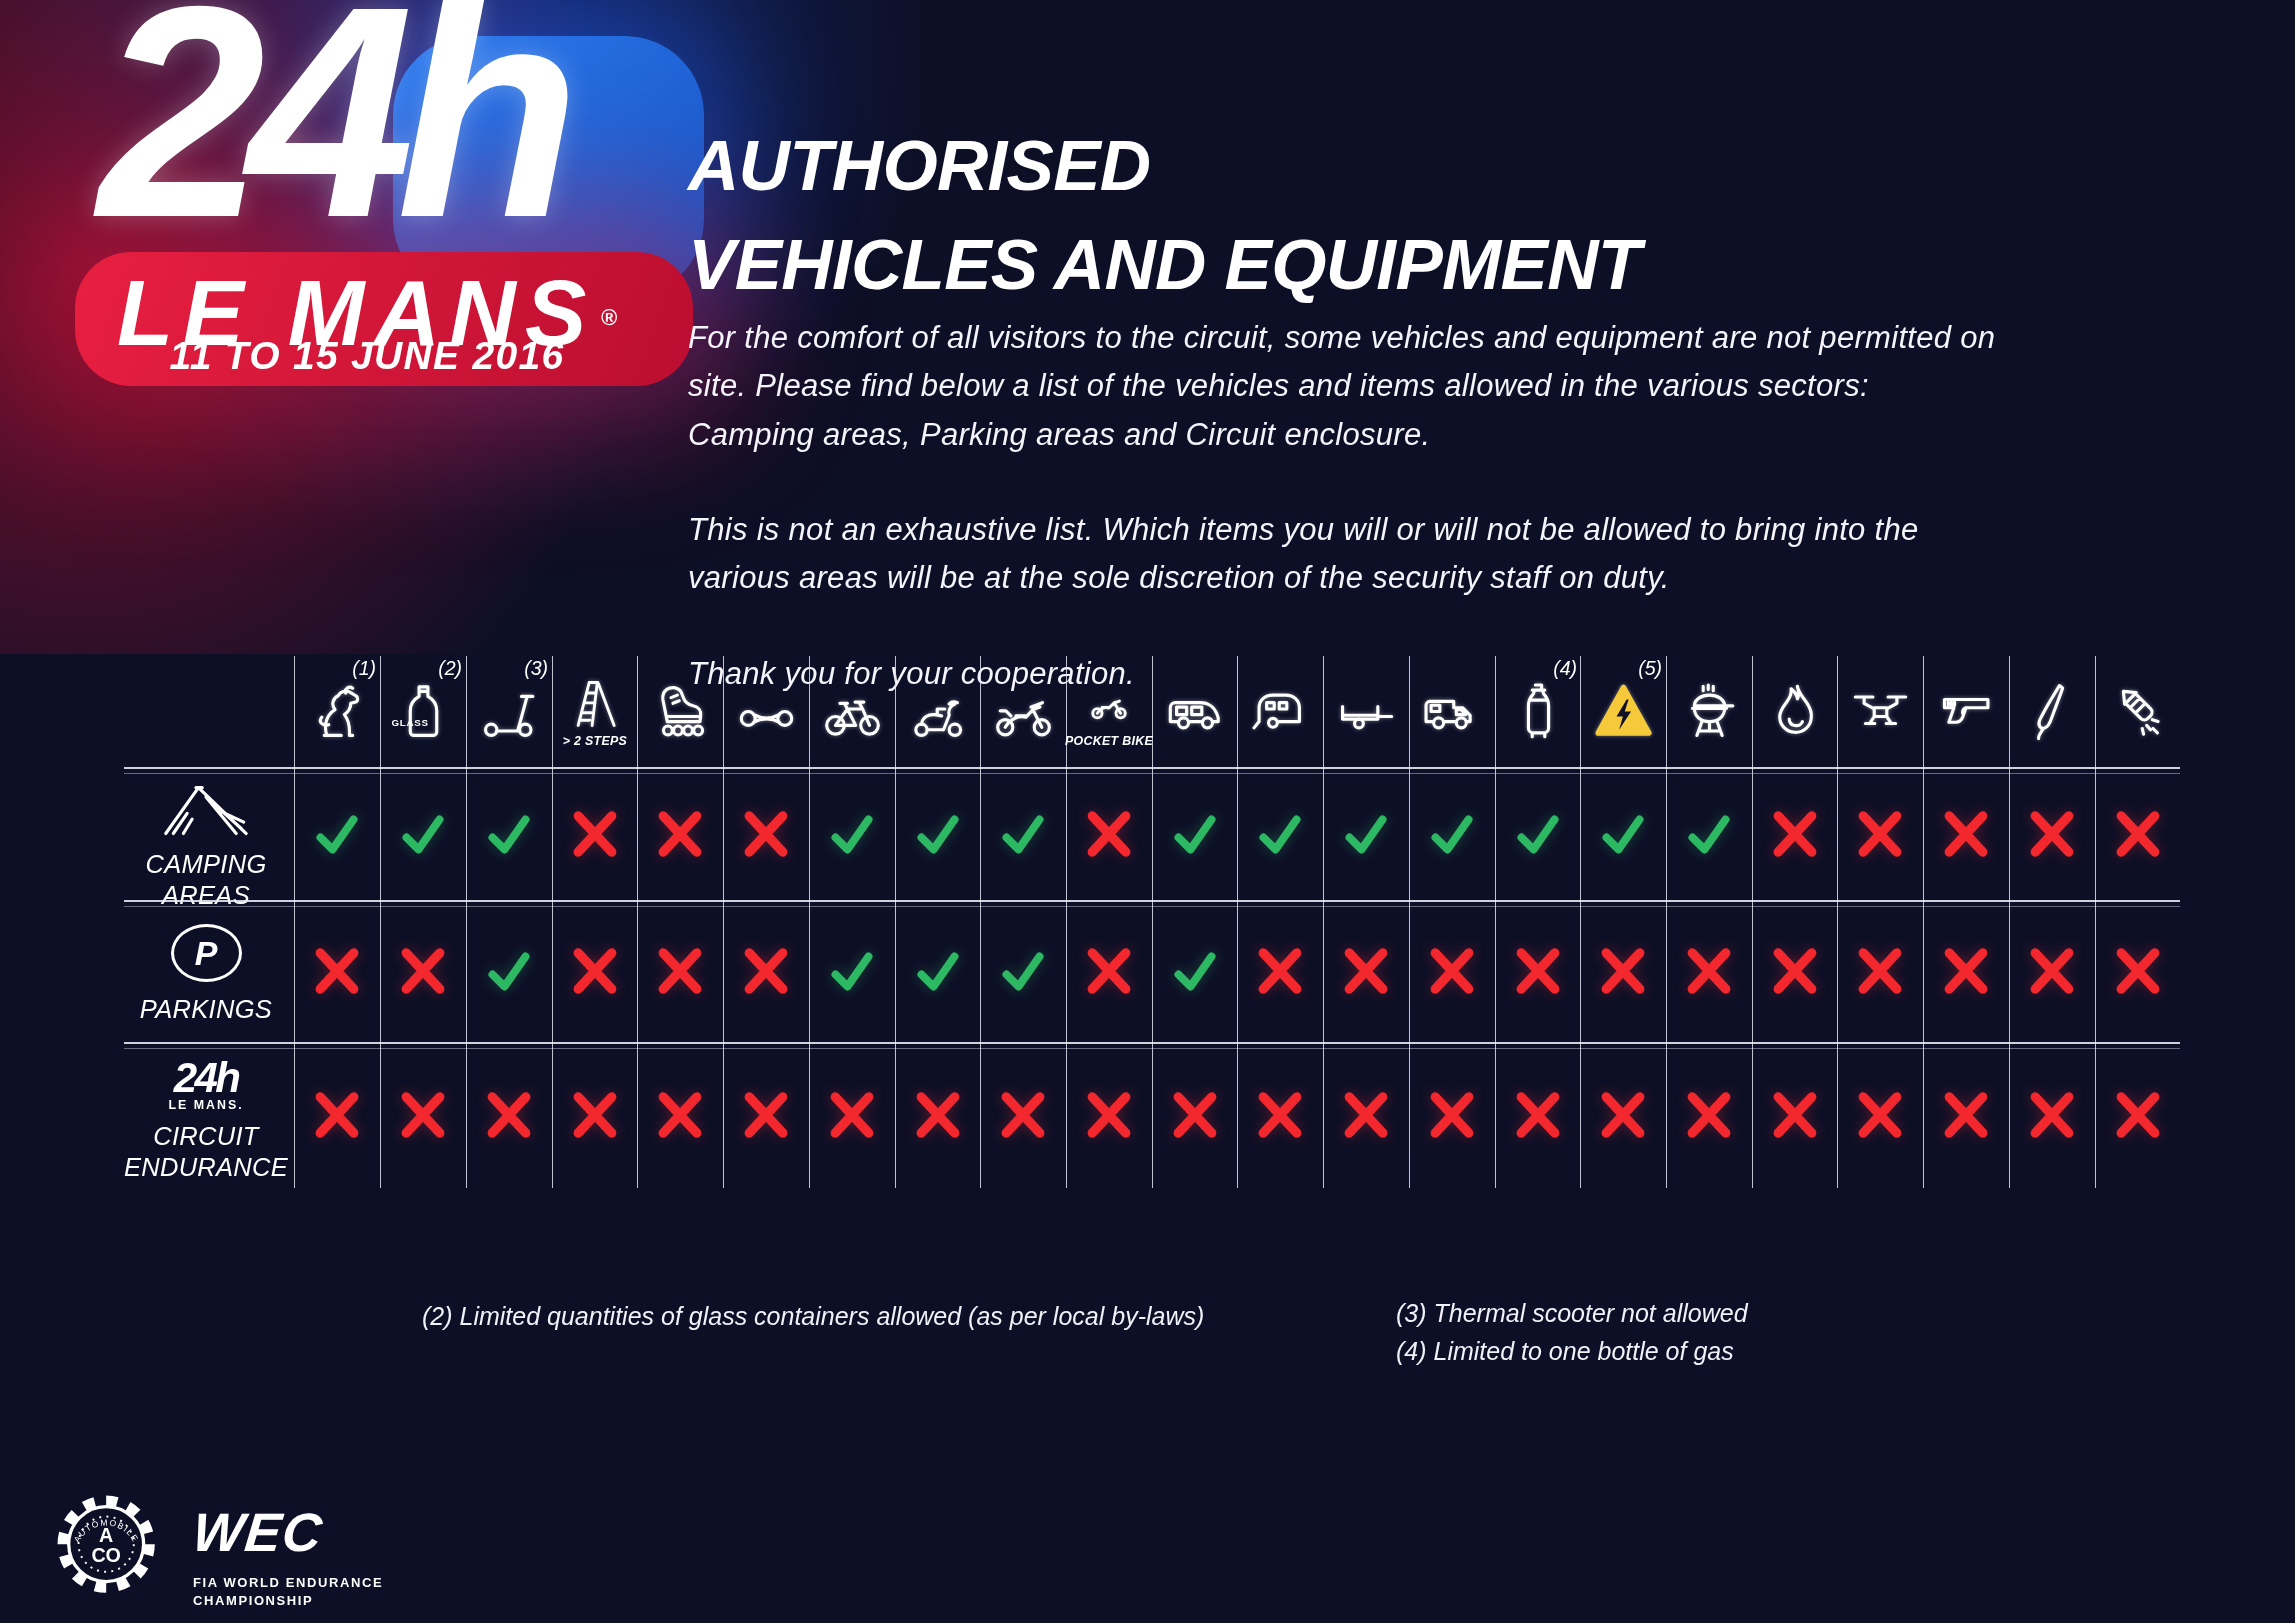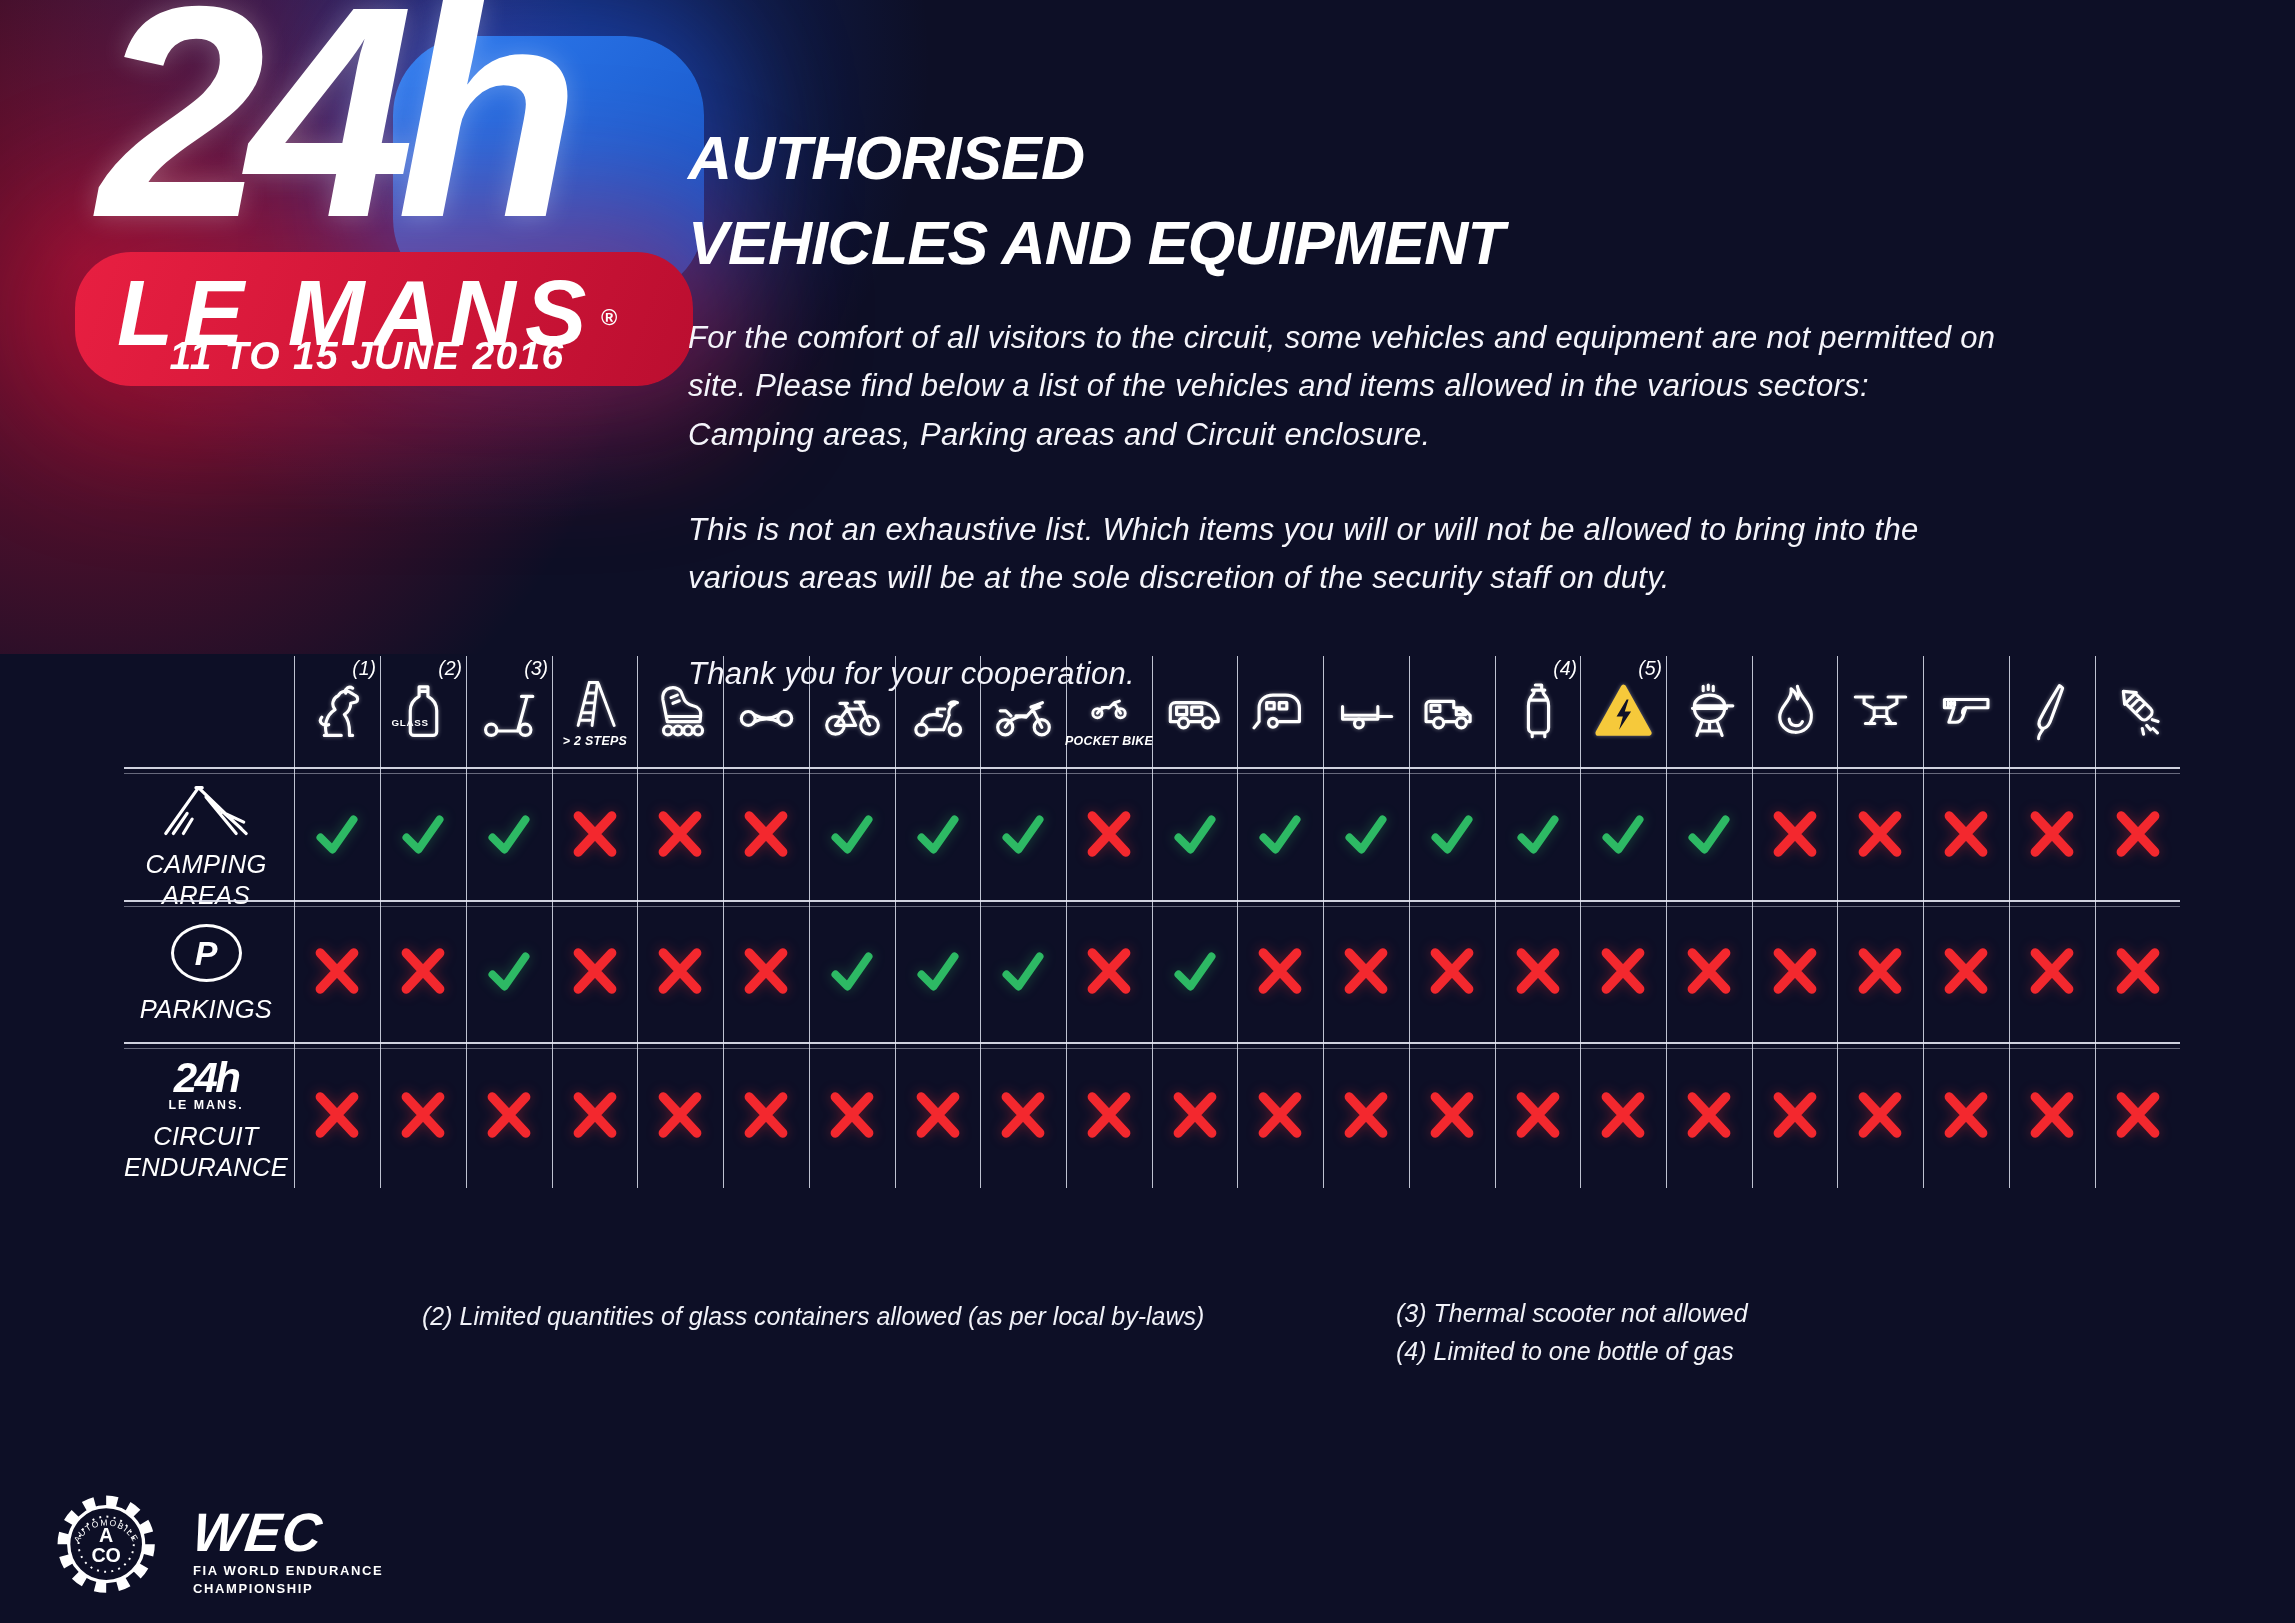--- a/index.html
+++ b/index.html
@@ -18,21 +18,21 @@
             box-shadow:0 0 124px 52px rgba(220,18,55,0.40);}
   .logo-24h{position:absolute;left:98px;top:-38px;font-size:301px;line-height:1;
             font-weight:bold;font-style:italic;letter-spacing:-18.3px;color:#fff;
             text-shadow:0 0 26px rgba(255,255,255,0.25);}
   .logo-lemans{position:absolute;left:79px;top:267px;width:576px;text-align:center;
                font-size:92px;font-weight:bold;font-style:italic;letter-spacing:9.2px;line-height:1;}
   .logo-lemans .reg{font-size:22px;letter-spacing:0;vertical-align:19.6px;margin-left:5.2px;}
   .logo-dates{position:absolute;left:79px;top:334px;width:576px;text-align:center;
               font-size:39px;font-weight:bold;font-style:italic;letter-spacing:1.3px;}
   
-  .title{position:absolute;left:688px;top:116px;font-size:61px;font-weight:bold;
+  .title{position:absolute;left:688px;top:116px;font-size:71px;font-weight:bold;
          font-style:italic;line-height:1.40;letter-spacing:-0.7px;}
   .intro{position:absolute;left:688px;top:314px;width:1315px;font-size:31px;font-style:italic;
          line-height:1.56;color:#f4f4fa;letter-spacing:0.3px;}
   .intro p{margin:0 0 47px 0;}
   
   .vline{position:absolute;width:1.3px;background:rgba(222,226,240,0.85);}
   .hline{position:absolute;height:2px;background:rgba(228,231,243,0.9);}
   .hline-echo{position:absolute;height:1.3px;background:rgba(228,231,243,0.42);}
   .icon-cell{position:absolute;display:flex;flex-direction:column;align-items:center;
              justify-content:center;}
@@ -56,21 +56,21 @@
   .tent-wrap{margin-bottom:9.2px;}
   
   .footnotes{position:absolute;font-size:25px;font-style:italic;line-height:1.52;color:#f1f2f8;}
   #fnl{left:422px;top:1297px;width:877px;}
   #fnr{left:1396px;top:1294px;width:589px;}
   
   .aco{position:absolute;left:49px;top:1487px;}
   .wec{position:absolute;left:193px;top:1505px;}
   .wec-word{font-size:54px;font-weight:bold;font-style:italic;letter-spacing:1.3px;
             transform:skewX(-6deg);line-height:1;}
-  .wec-sub{font-size:13px;font-weight:bold;letter-spacing:1.6px;line-height:1.35;margin-top:3px;}
+  .wec-sub{font-size:13px;font-weight:bold;letter-spacing:1.6px;line-height:1.35;margin-top:15px;}
 </style>
 </head>
 <body>
 
 <div class="page">
 
   <div class="glow"></div>
 
   <div class="logo">
     <div class="logo-blue"></div>

